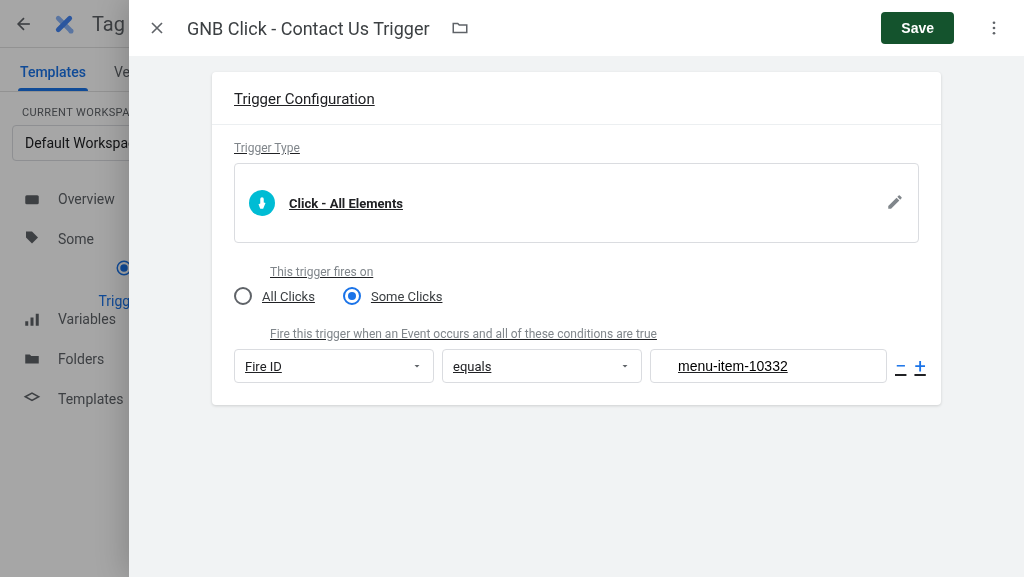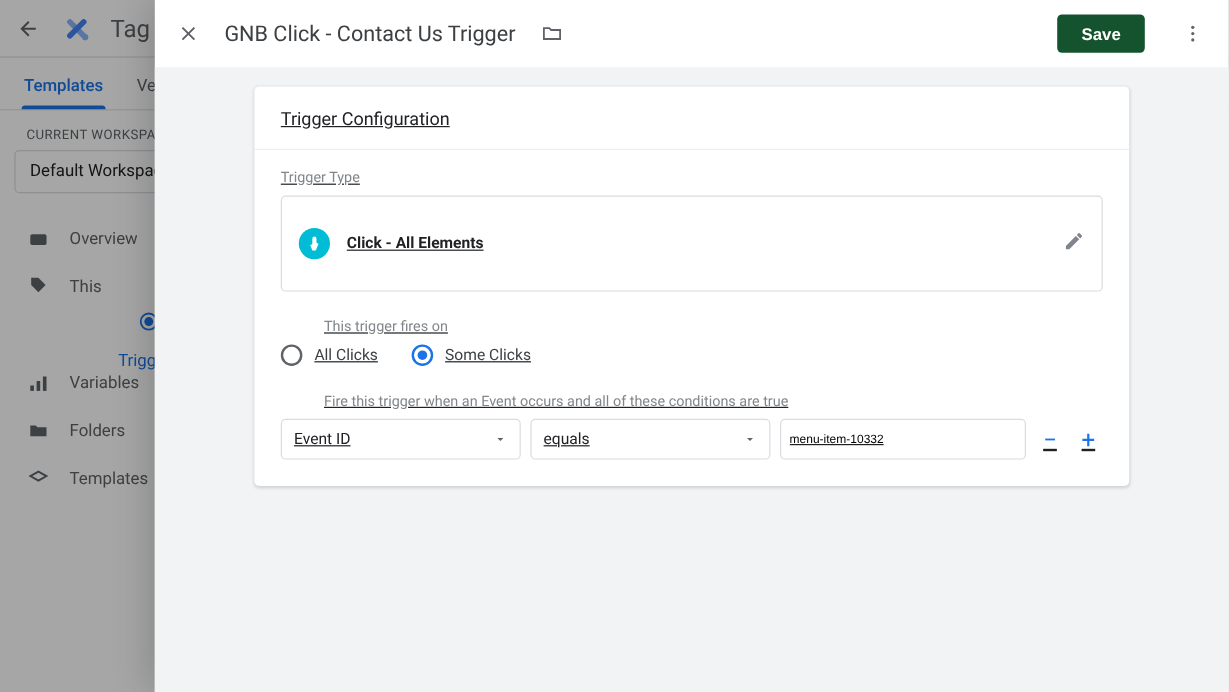--- a/index.html
+++ b/index.html
@@ -48,21 +48,21 @@
 .radio-row { display: flex; align-items: center; gap: 28px; margin-top: 8px; }
 .radio { display: flex; align-items: center; gap: 10px; cursor: pointer; }
 .radio-circle { width: 18px; height: 18px; border: 2px solid #5f6368; border-radius: 50%; position: relative; }
 .radio.checked .radio-circle { border-color: #1a73e8; }
 .radio.checked .radio-circle::after { content: ""; position: absolute; top: 3px; left: 3px; width: 8px; height: 8px; background: #1a73e8; border-radius: 50%; }
 .radio-label { font-size: 13px; color: #3c4043; }
 
 .cond-row { display: flex; align-items: center; gap: 8px; margin-top: 8px; }
 .select { flex: 0 0 200px; height: 34px; border: 1px solid #dadce0; border-radius: 4px; padding: 0 10px; display: flex; align-items: center; justify-content: space-between; cursor: pointer; font-size: 13px; }
 .select svg { color: #5f6368; }
-.text-input { flex: 0 0 205px; height: 34px; border: 1px solid #dadce0; border-radius: 4px; padding: 0 7px; font-size: 10px; }
+.text-input { flex: 0 0 205px; height: 34px; border: 1px solid #dadce0; border-radius: 4px; padding: 0 27px; font-size: 14px; }
 .rowbtn { width: 28px; height: 28px; display: flex; align-items: center; justify-content: center; cursor: pointer; color: #1a73e8; font-size: 20px; font-weight: 400; }
 
 .section-gap { margin-top: 22px; margin-left: 36px; }
 </style>
 </head>
 <body>
 
 <div class="shell">
   <div class="topbar">
     <div class="back-icon">
@@ -97,21 +97,21 @@
             </svg>
           </span>
         <span>Overview</span>
       </div>
       <div class="nav-item">
         <span class="nicon">
             <svg width="18" height="18" viewBox="0 0 24 24" fill="currentColor">
               <path d="M20 10l-8-8H4v8l8 8 8-8z"></path>
             </svg>
           </span>
-        <span>This</span>
+        <span>Some</span>
       </div>
       <div class="nav-item selected">
         <span class="nicon">
             <svg width="18" height="18" viewBox="0 0 24 24" fill="none" stroke="currentColor" stroke-width="2">
               <circle cx="12" cy="12" r="9"></circle>
               <circle cx="12" cy="12" r="4" fill="currentColor"></circle>
             </svg>
           </span>
         <span>Triggers</span>
       </div>
@@ -199,21 +199,21 @@
           </div>
           <div class="radio checked">
             <div class="radio-circle"></div>
             <div class="radio-label">Some Clicks</div>
           </div>
         </div>
 
         <div class="field-label section-gap">Fire this trigger when an Event occurs and all of these conditions are true</div>
         <div class="cond-row">
           <div class="select">
-            <span>Event ID</span>
+            <span>Fire ID</span>
             <svg width="12" height="12" viewBox="0 0 24 24" fill="currentColor">
                 <path d="M7 10l5 5 5-5z"></path>
               </svg>
           </div>
           <div class="select">
             <span>equals</span>
             <svg width="12" height="12" viewBox="0 0 24 24" fill="currentColor">
                 <path d="M7 10l5 5 5-5z"></path>
               </svg>
           </div>

